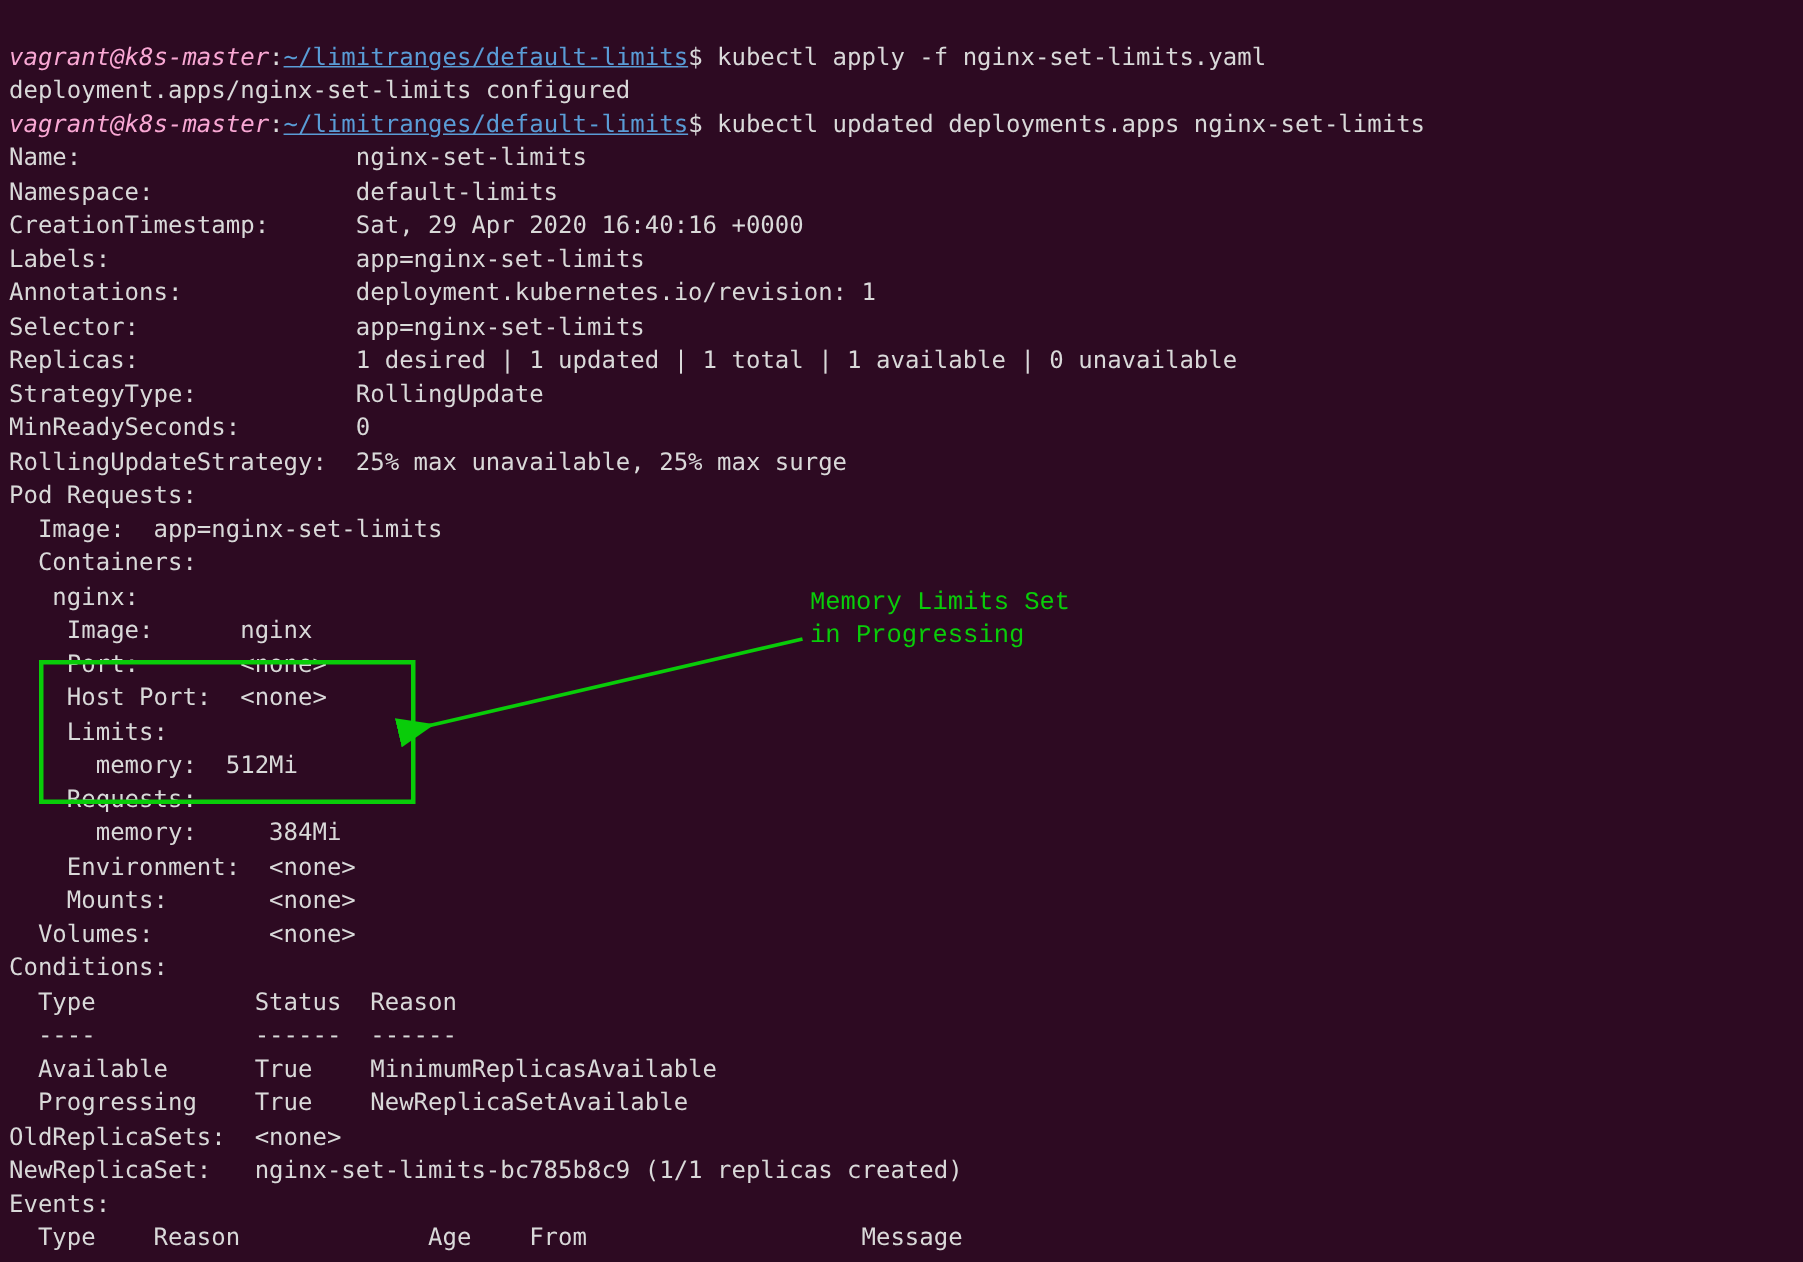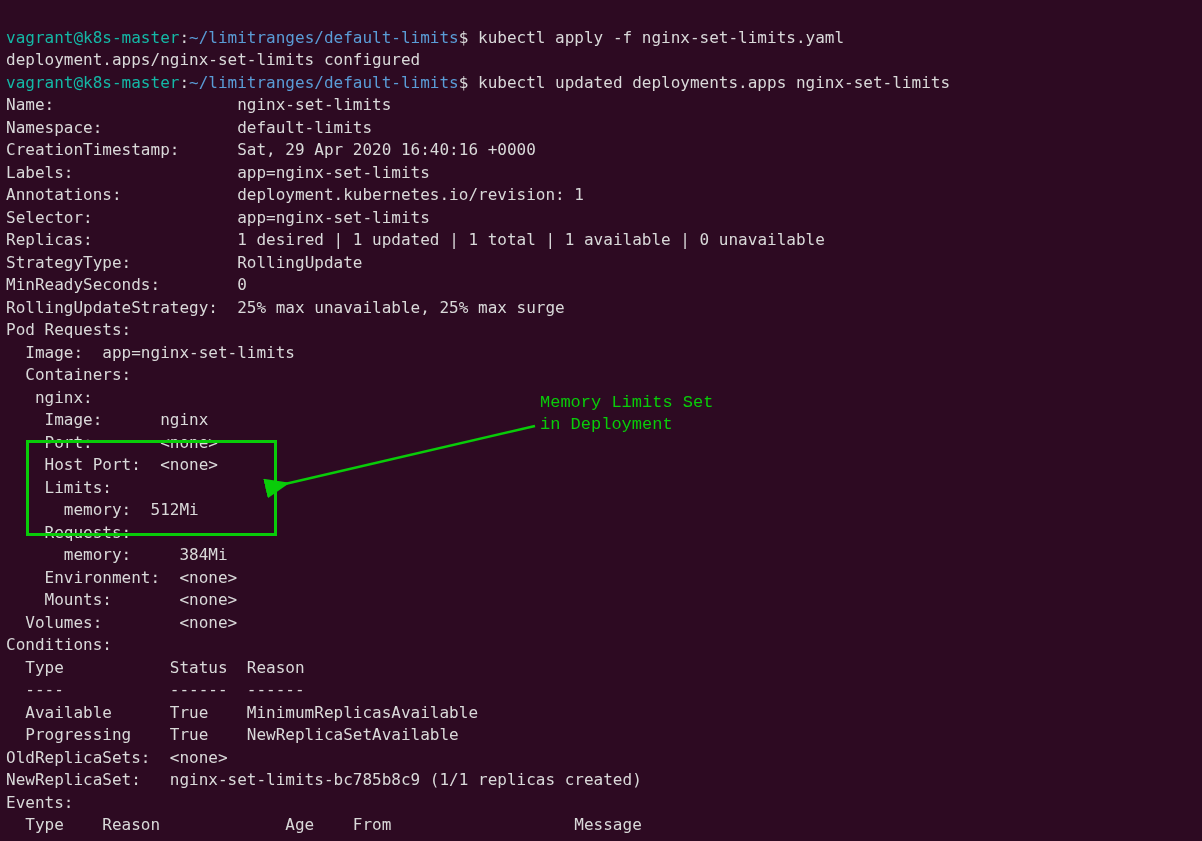--- a/index.html
+++ b/index.html
@@ -12,22 +12,22 @@
   }
   .terminal {
     font-family: "DejaVu Sans Mono", "Liberation Mono", Consolas, monospace;
     font-size: 16px;
     line-height: 22.5px;
     white-space: pre;
     padding: 4px 6px;
     color: #d9d9d9;
     position: relative;
   }
-  .prompt { color: #14b8a6; }
-  .dir { color: #5a9cd6; }
+  .prompt { color: #f9a8d4; font-style: italic; }
+  .dir { color: #5a9cd6; text-decoration: underline; }
   .white { color: #d9d9d9; }
   .box {
     position: absolute;
     border: 3px solid #09cc09;
     left: 26px;
     top: 440px;
     width: 245px;
     height: 90px;
     pointer-events: none;
   }
@@ -98,14 +98,14 @@
   <defs>
     <marker id="ah" markerWidth="10" markerHeight="8" refX="2" refY="4" orient="auto">
       <polygon points="0 0, 10 4, 0 8" fill="#09cc09" transform="scale(-1,1) translate(-10,0)"></polygon>
     </marker>
   </defs>
   <line x1="265" y1="-10" x2="15" y2="48" stroke="#09cc09" stroke-width="2.5" marker-end="url(#ah)"></line>
 </svg>
 
 <div class="annotation">
   <span>Memory Limits Set</span><br>
-  <span>in Deployment</span>
+  <span>in Progressing</span>
 </div>
 
 </body></html>

